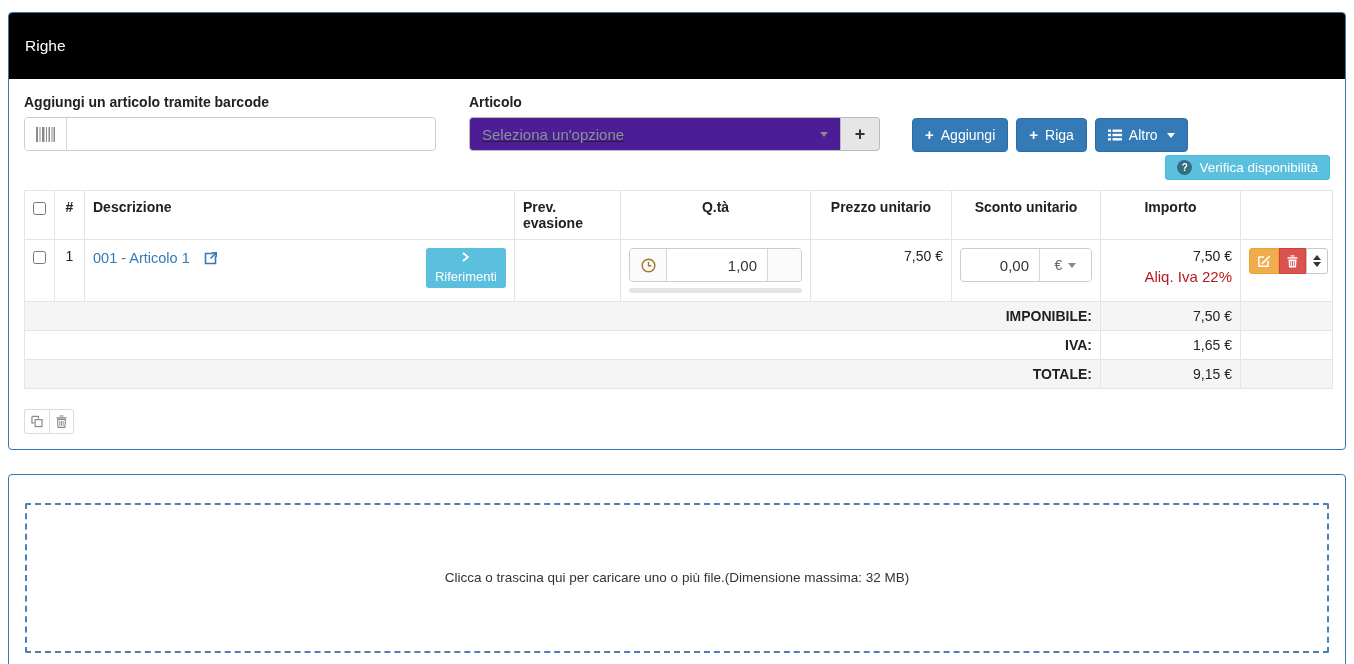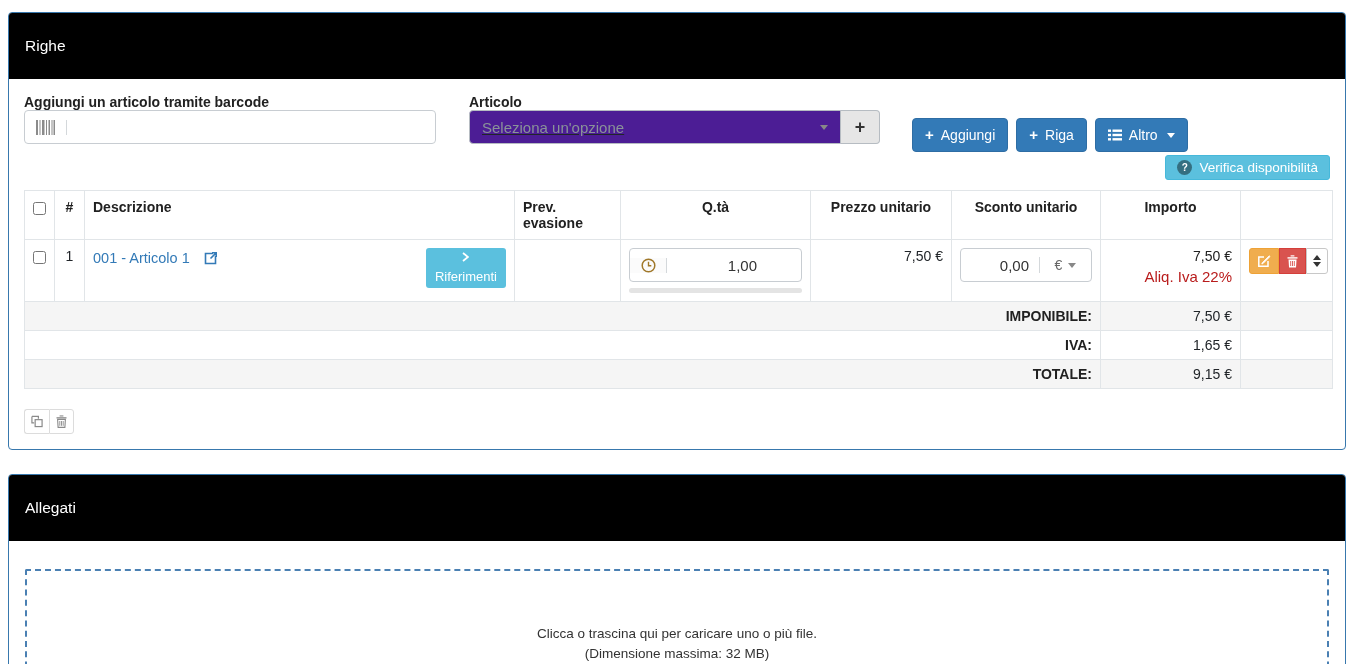--- a/index.html
+++ b/index.html
@@ -28,31 +28,31 @@
     line-height: 20px;
   }
   .panel-body { padding: 15px; }
 
   
   .form-row { display: flex; align-items: flex-start; }
   .control-label {
     display: block;
     font-weight: 700;
     font-size: 14px;
+    margin-bottom: 7px;
     color: #212121;
   }
   .fg-barcode { width: 412px; margin-right: 33px; }
   .input-group {
     display: flex;
     height: 34px;
     border: 1px solid #c8cdd2;
     border-radius: 4px;
     background: #fff;
     overflow: hidden;
-    align-items: center;
   }
   .ig-addon {
     display: flex; align-items: center; justify-content: center;
     padding: 0 11px;
     border-right: 1px solid #d4d8db;
     background: #fff;
     flex: 0 0 auto;
   }
   .form-control {
     border: none; outline: none; flex: 1; min-width: 0;
@@ -195,21 +195,21 @@
   }
   .bulk-btn:first-child { border-radius: 3px 0 0 3px; border-right: none; }
   .bulk-btn:last-child { border-radius: 0 3px 3px 0; }
 
   
   .allegati-body { padding: 28px 16px 16px; }
   .dropzone {
     border: 2px dashed #4a80b3;
     border-radius: 2px;
     height: 150px;
-    display: flex; flex-direction: column;
+    display: flex; 
     align-items: center; justify-content: center;
     font-size: 13.5px; color: #333;
     line-height: 1.5;
     cursor: pointer;
   }
 
   input[type="checkbox"] { width: 13px; height: 13px; margin: 3px 0 0 0; }
 </style>
 </head>
 <body>
@@ -423,21 +423,20 @@
             <path d="M1.6 4.4 H9.4 L8.9 12.4 H2.1 Z" fill="none" stroke="#8a8a8a" stroke-width="1.1"></path>
             <path d="M3.8 6 V10.8 M5.5 6 V10.8 M7.2 6 V10.8" stroke="#8a8a8a" stroke-width="0.9"></path>
           </svg>
         </button>
       </div>
 
     </div>
   </div>
 
   <div class="panel">
-    <div class="panel-heading">Allegati</div>
     <div class="allegati-body">
       <div class="dropzone">
         <span>Clicca o trascina qui per caricare uno o più file.</span>
         <span>(Dimensione massima: 32 MB)</span>
       </div>
     </div>
   </div>
 
 </div>
 

